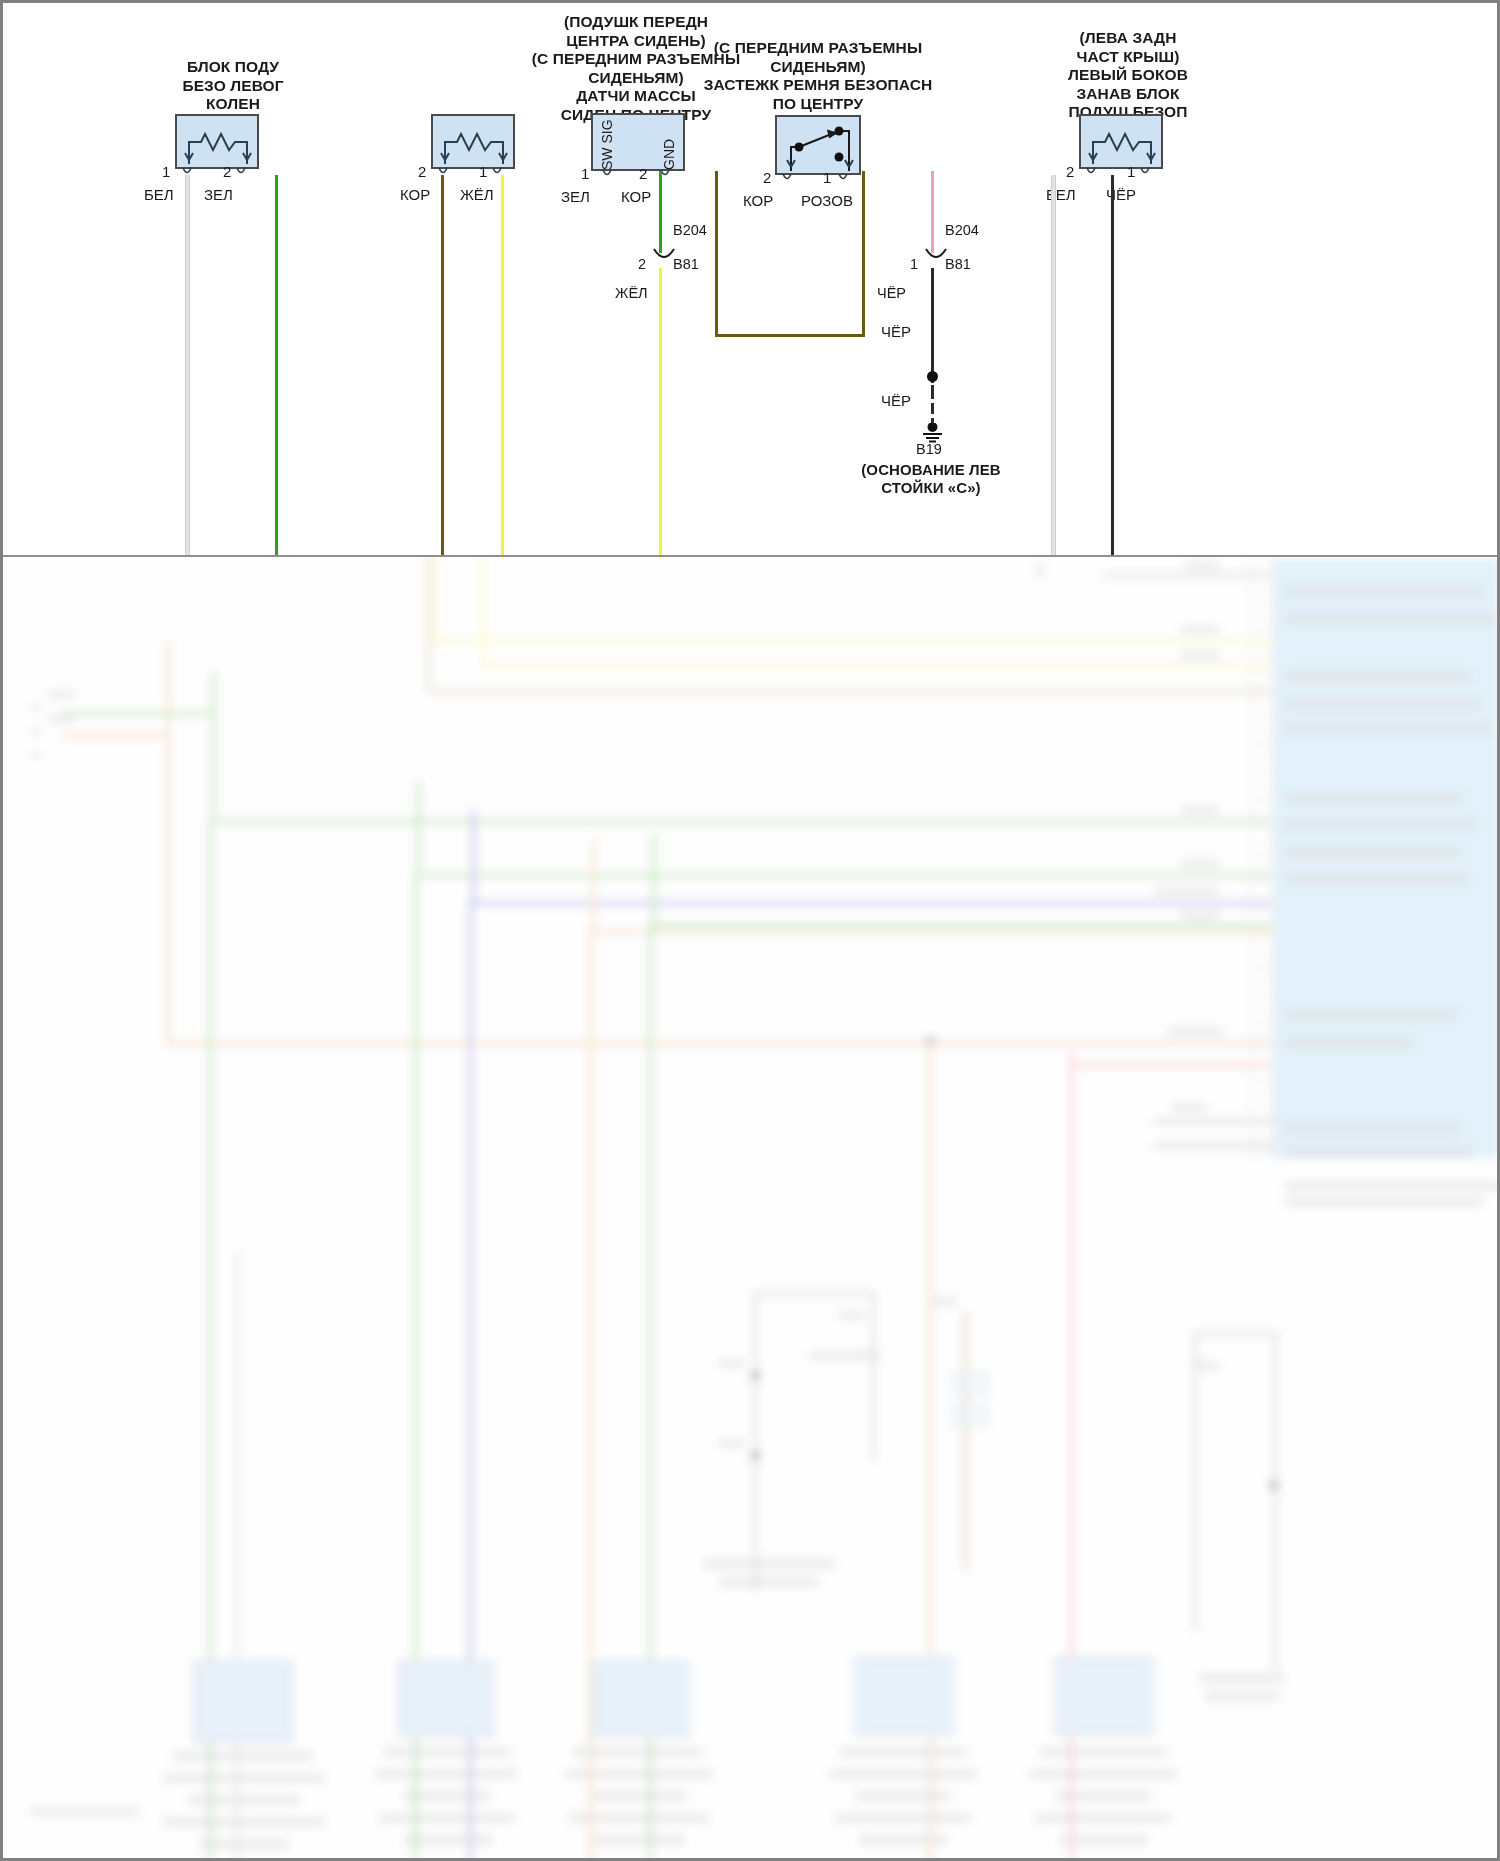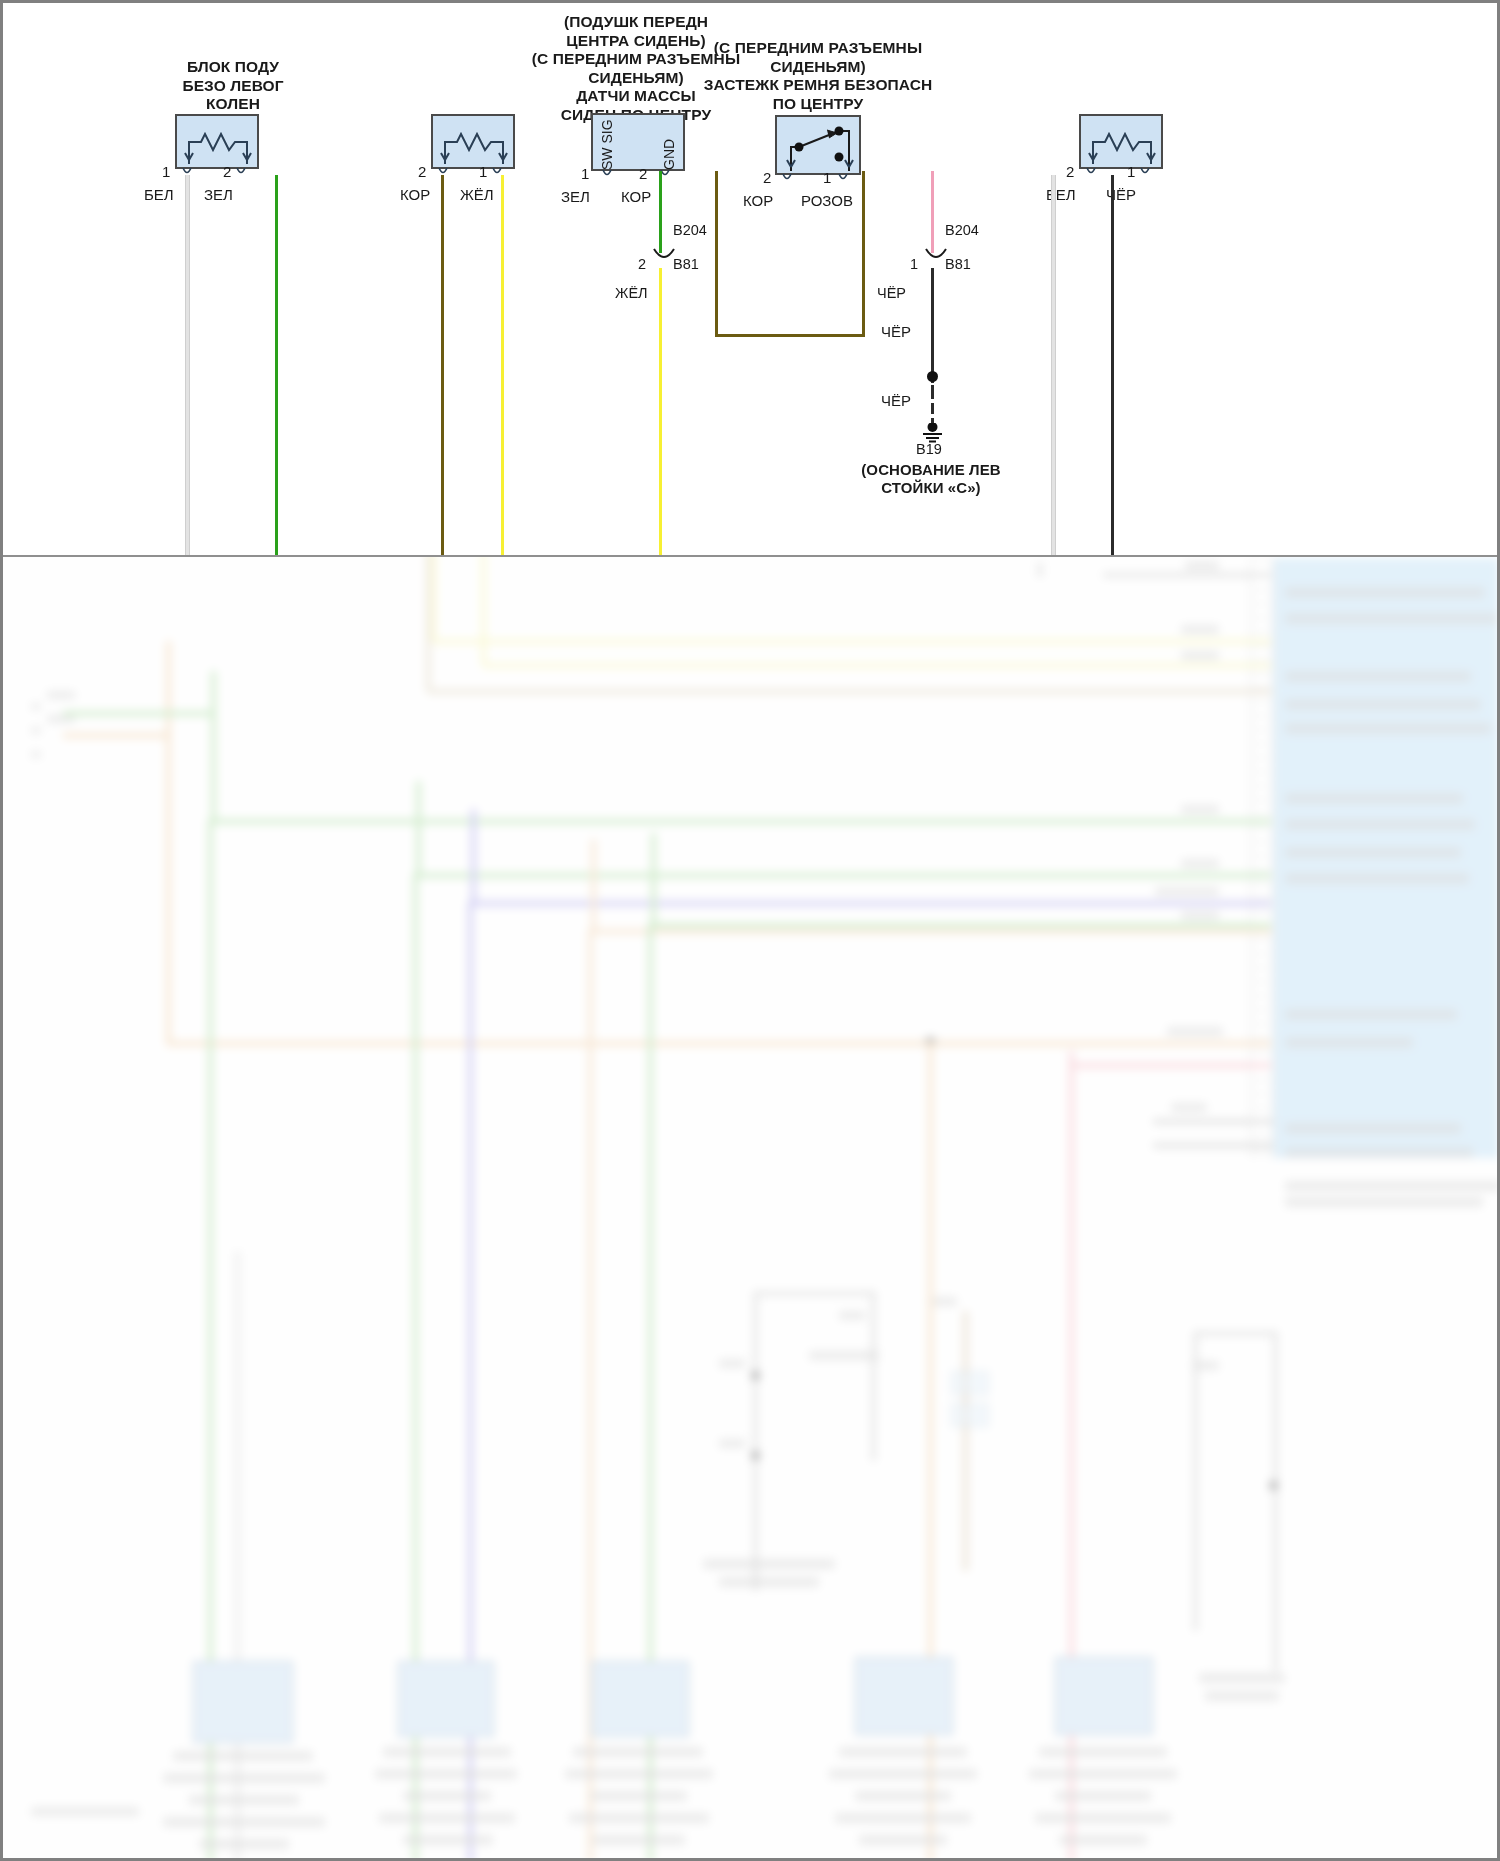--- a/index.html
+++ b/index.html
@@ -387,20 +387,25 @@
         <circle cx="13.5" cy="4" r="5" fill="#111"></circle>
         <path d="M4 11 L23 11 M7 15 L20 15 M10 18.5 L17 18.5" stroke="#111" stroke-width="2" fill="none"></path>
       </svg>
       <div class="small-lbl" style="left:53px;top:70px;">B19</div>
     </div>
     <div class="comp-label" style="left:838px;top:458px;width:180px;font-size:15px;line-height:18px;">(ОСНОВАНИЕ ЛЕВ
 СТОЙКИ «С»)</div>
     <div class="wire-lbl" style="left:878px;top:320px;">ЧЁР</div>
 
     <div class="comp" style="left:1030px;top:26px;width:190px;height:430px;">
+      <div class="comp-label" style="left:-5px;top:0px;width:200px;">(ЛЕВА ЗАДН
+ЧАСТ КРЫШ)
+ЛЕВЫЙ БОКОВ
+ЗАНАВ БЛОК
+ПОДУШ БЕЗОП</div>
       <div class="comp-box" style="left:46px;top:85px;width:84px;height:55px;">
         <svg width="84" height="55" viewBox="0 0 84 55" style="display:block;">
           <path d="M12 48 L12 26 L24 26 L28 18 L36 34 L44 18 L52 34 L58 26 L70 26 L70 48" fill="none" stroke="#2a3f55" stroke-width="2"></path>
           <path d="M12 44 L8 37 M12 44 L16 37" fill="none" stroke="#2a3f55" stroke-width="2"></path>
           <path d="M70 44 L66 37 M70 44 L74 37" fill="none" stroke="#2a3f55" stroke-width="2"></path>
         </svg>
       </div>
       <svg style="position:absolute;left:46px;top:139px;width:84px;height:12px;">
         <path d="M8 0 q4 9 8 0" fill="none" stroke="#2a3f55" stroke-width="1.6"></path>
         <path d="M62 0 q4 9 8 0" fill="none" stroke="#2a3f55" stroke-width="1.6"></path>

